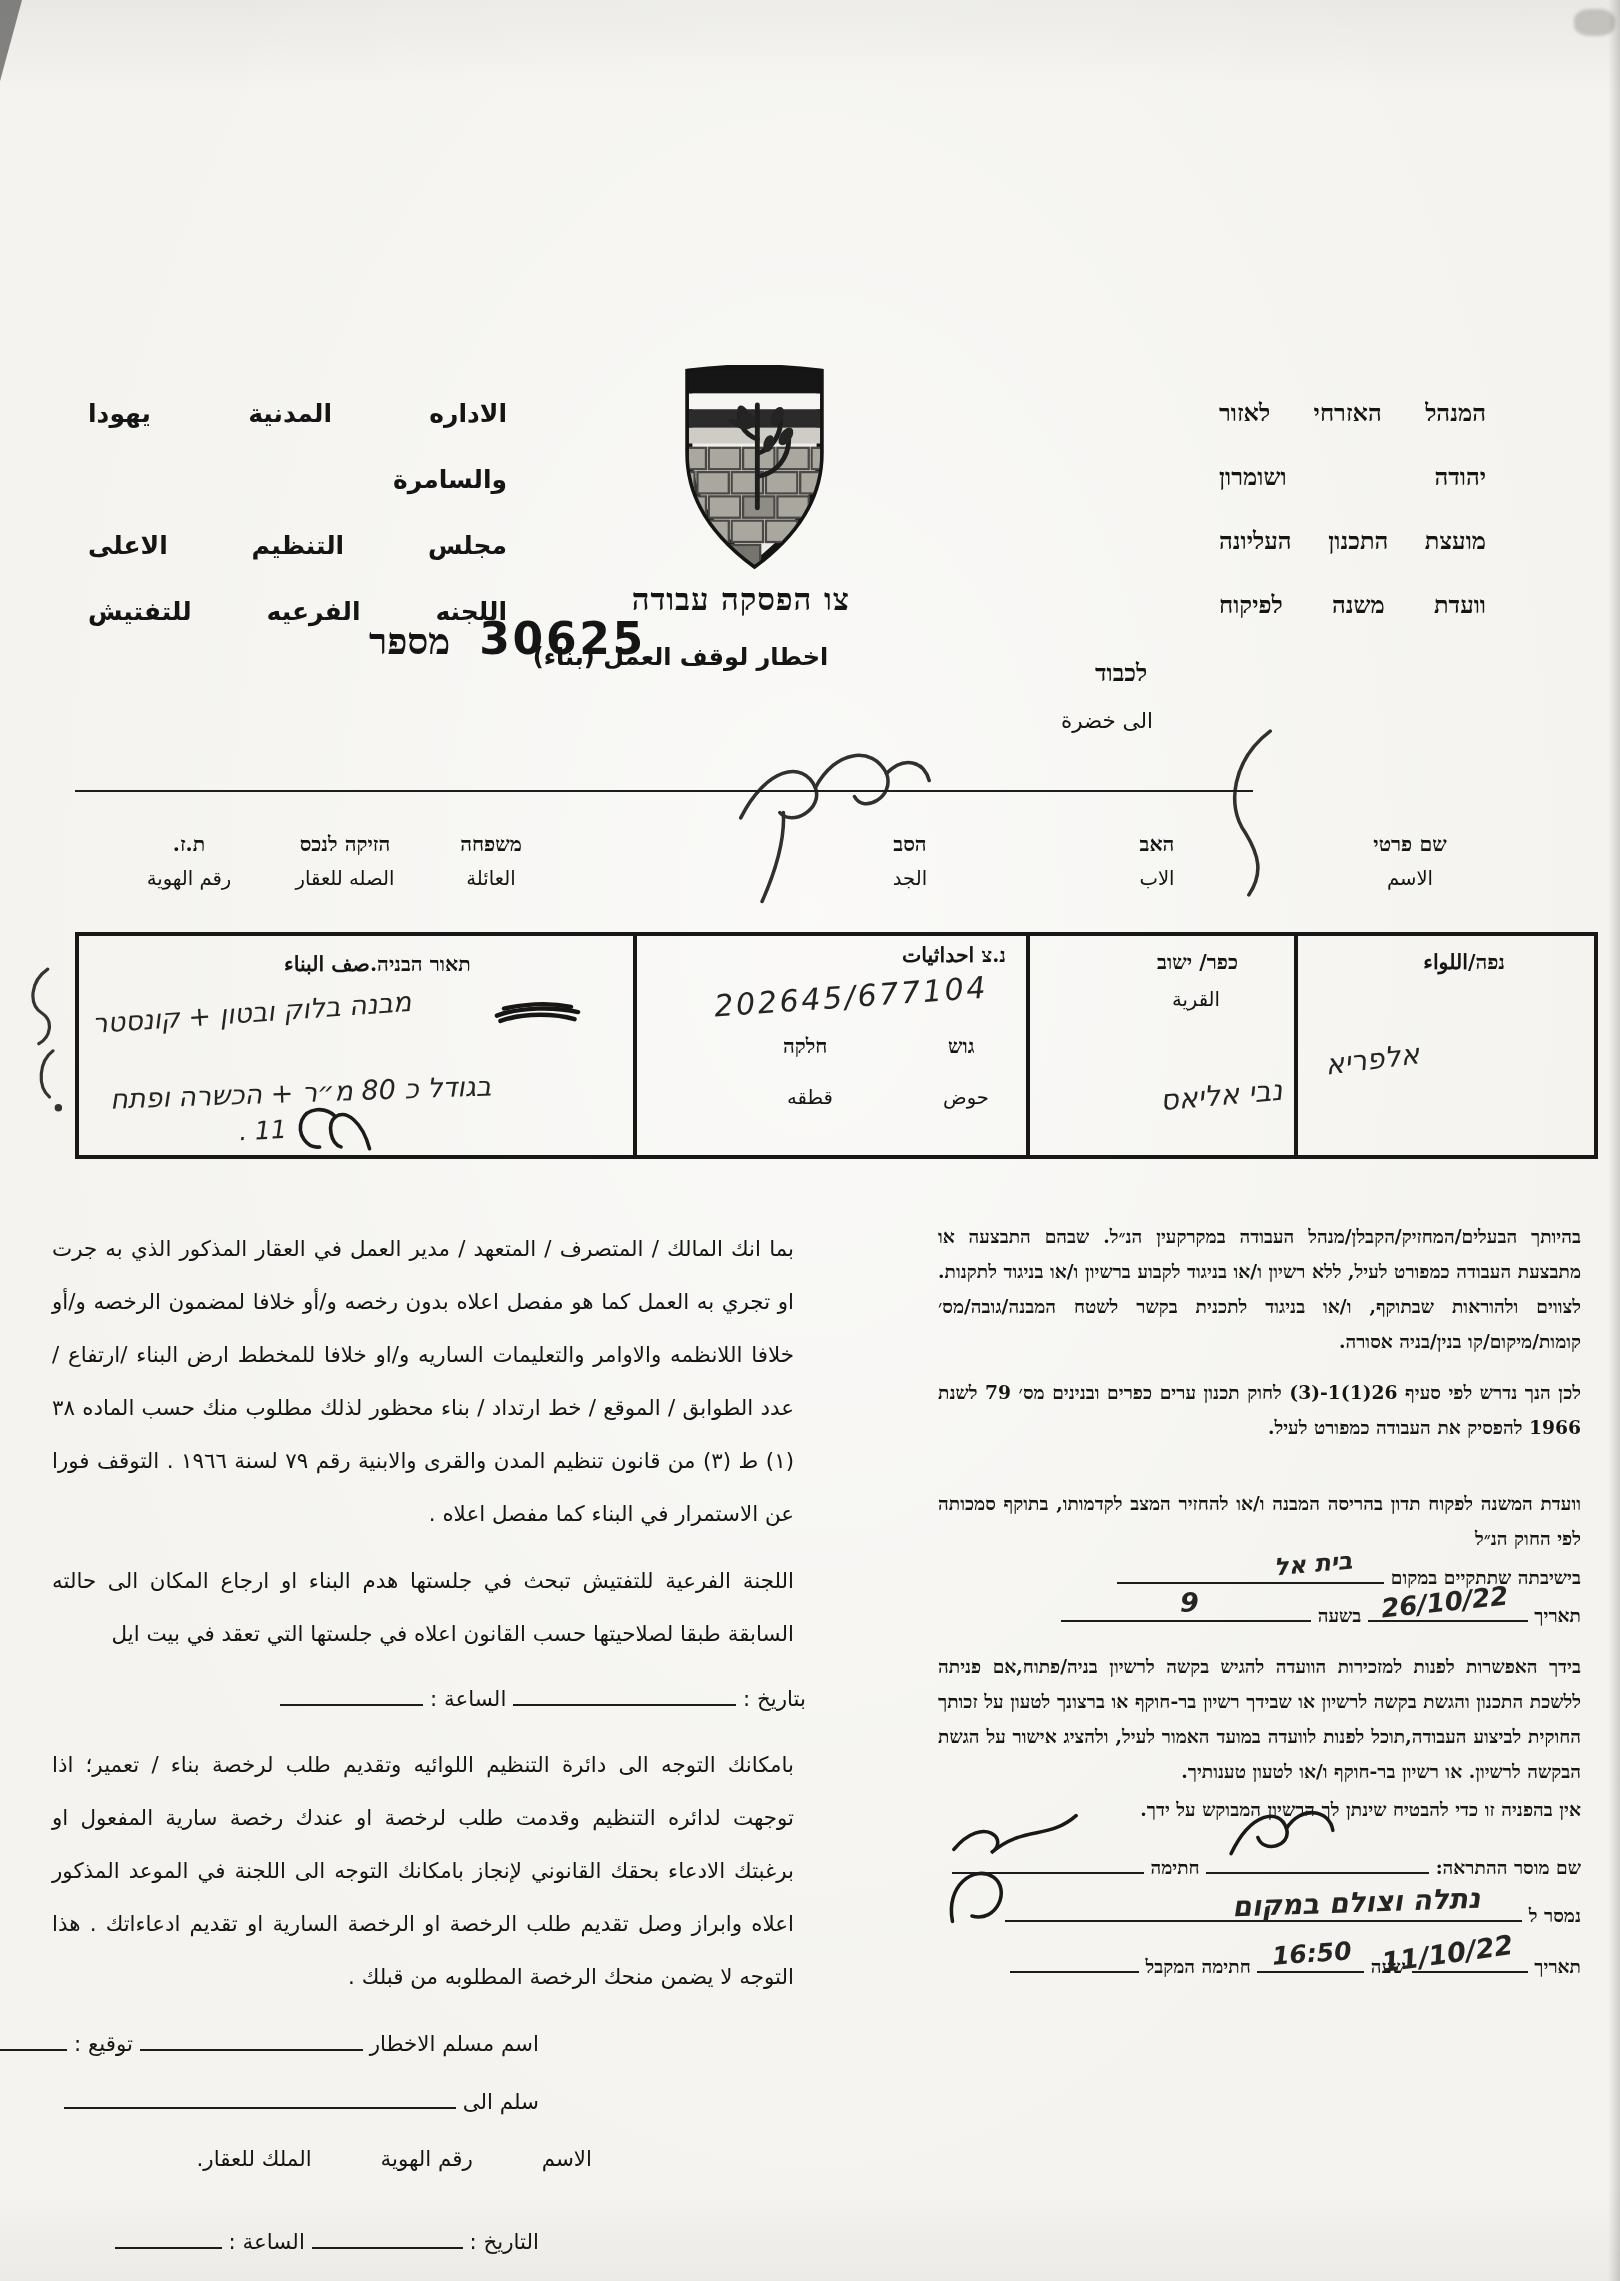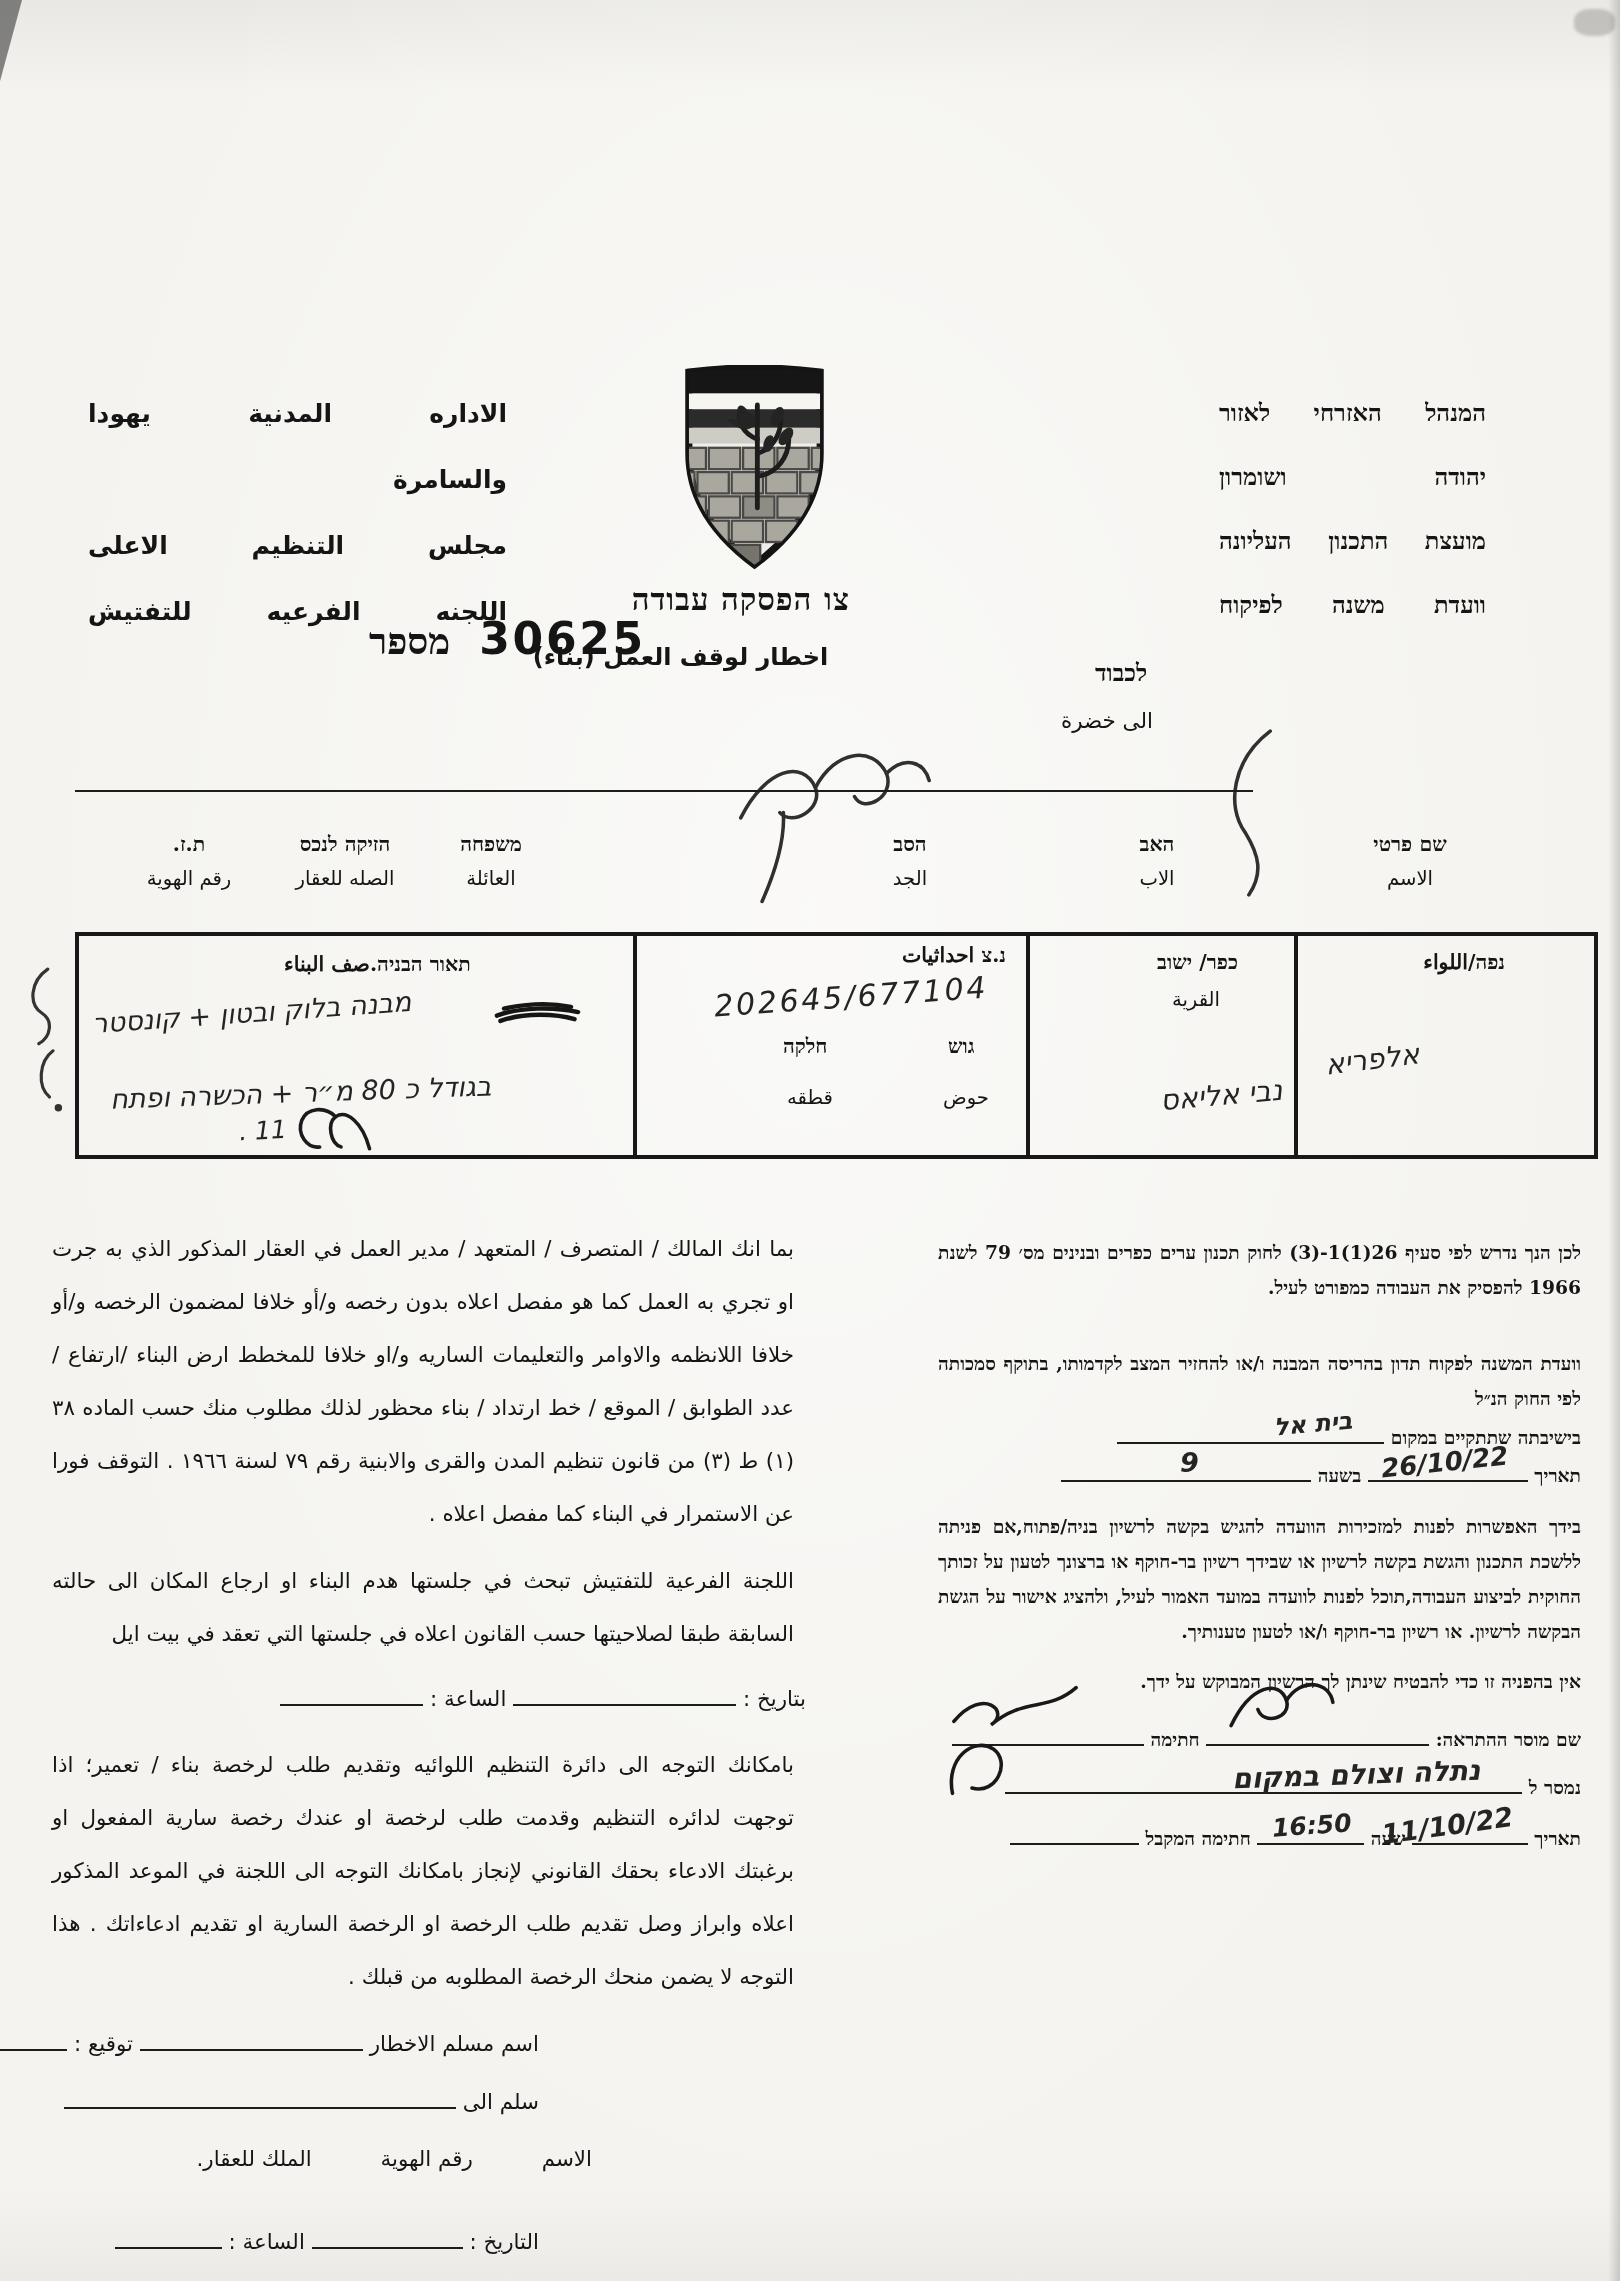--- a/index.html
+++ b/index.html
@@ -62,21 +62,21 @@
 
   .hand{font-family:"DejaVu Sans", sans-serif;font-style:italic;color:#242424;white-space:nowrap;}
   .hand-big{font-size:27px;}
 
   
   .he-col{right:39px;top:1219px;width:643px;font-size:18.7px;font-weight:bold;line-height:35px;text-align:justify;}
   .he-col p{margin:0;}
   .he-col .p2{margin-top:16px;}
   .he-col .p3{margin-top:41px;}
   .he-col .p4{margin-top:16px;}
-  .he-col .p5{margin-top:15px;}
+  .he-col .p5{margin-top:3px;}
   .bl{display:inline-block;border-bottom:2.7px solid #1c1c1c;height:1em;position:relative;vertical-align:baseline;}
   .bl .hand{position:absolute;bottom:0px;right:12%;}
   .hearing-row{margin-top:3.6px;white-space:nowrap;}
   .sigrow{margin-top:23px;white-space:nowrap;position:relative;}
   .labels-row{margin-top:5.3px;font-size:18px;}
   .labels-row .sp1{margin-right:53px;} .labels-row .sp2{margin-right:102px;} .labels-row .sp3{margin-right:107px;}
   .scrib{position:absolute;pointer-events:none;}
 
   
   .ar-col{left:41px;top:1210px;width:766px;font-size:21.4px;line-height:53px;text-align:justify;font-family:"DejaVu Sans", sans-serif;}
@@ -254,20 +254,21 @@
 
   <svg class="abs scrib" style="left:12.5px;top:962px;" width="59" height="151" viewBox="0 0 66 170">
     <g fill="none" stroke="#1f1f1f" stroke-width="3.6" stroke-linecap="round" opacity=".9">
       <path d="M40,8 C20,22 18,48 34,58 C46,66 44,84 30,92"></path>
       <path d="M46,100 C30,112 28,140 42,152"></path>
       <circle cx="52" cy="164" r="2.4" fill="#1f1f1f"></circle>
     </g>
   </svg>
 
   <div class="abs he-col">
+    <p class="p1">בהיותך הבעלים/המחזיק/הקבלן/מנהל העבודה במקרקעין הנ״ל. שבהם התבצעה או מתבצעת העבודה כמפורט לעיל, ללא רשיון ו/או בניגוד לקבוע ברשיון ו/או בניגוד לתקנות. לצווים ולהוראות שבתוקף, ו/או בניגוד לתכנית בקשר לשטח המבנה/גובה/מס׳ קומות/מיקום/קו בנין/בניה אסורה.</p>
     <p class="p2">לכן הנך נדרש לפי סעיף 26(1)1-(3) לחוק תכנון ערים כפרים ובנינים מס׳ 79 לשנת 1966 להפסיק את העבודה כמפורט לעיל.</p>
     <p class="p3">וועדת המשנה לפקוח תדון בהריסה המבנה ו/או להחזיר המצב לקדמותו, בתוקף סמכותה לפי החוק הנ״ל</p>
 
     <div class="hearing-row">
       <span>בישיבתה שתתקיים במקום</span>
       <span class="bl" style="width:267px;">
         <span class="hand" style="font-size:24px;transform:rotate(-5deg);">בית אל</span>
       </span>
     </div>
     <div class="hearing-row">

